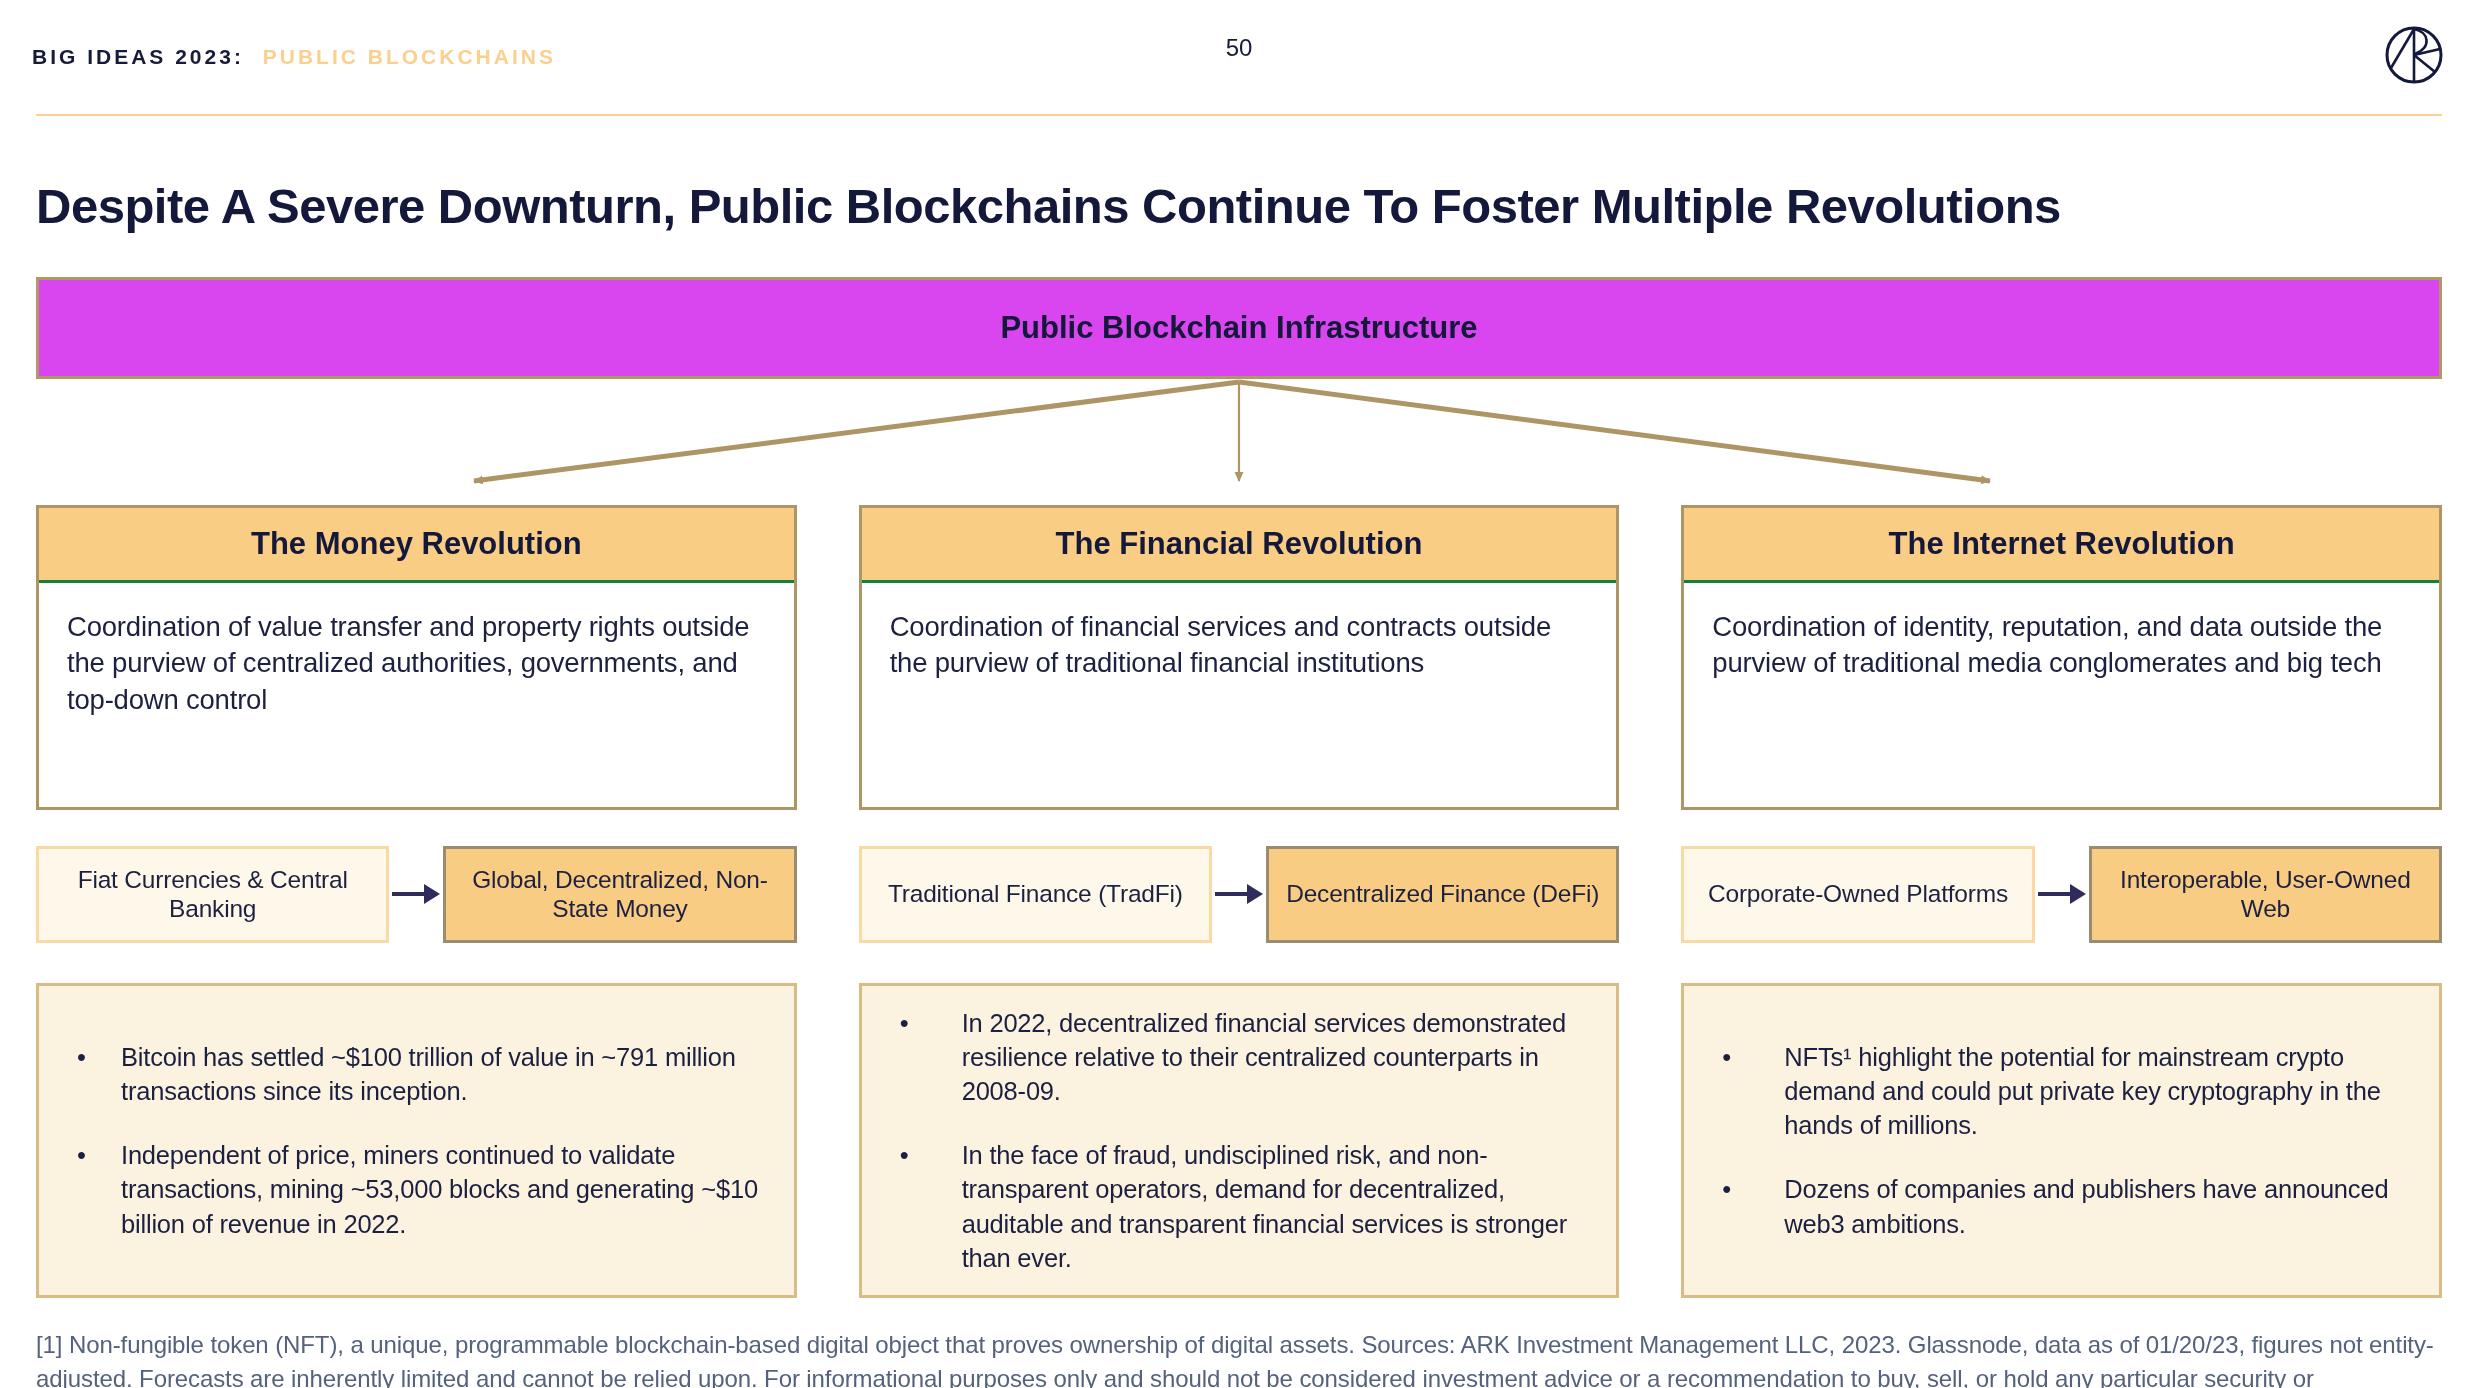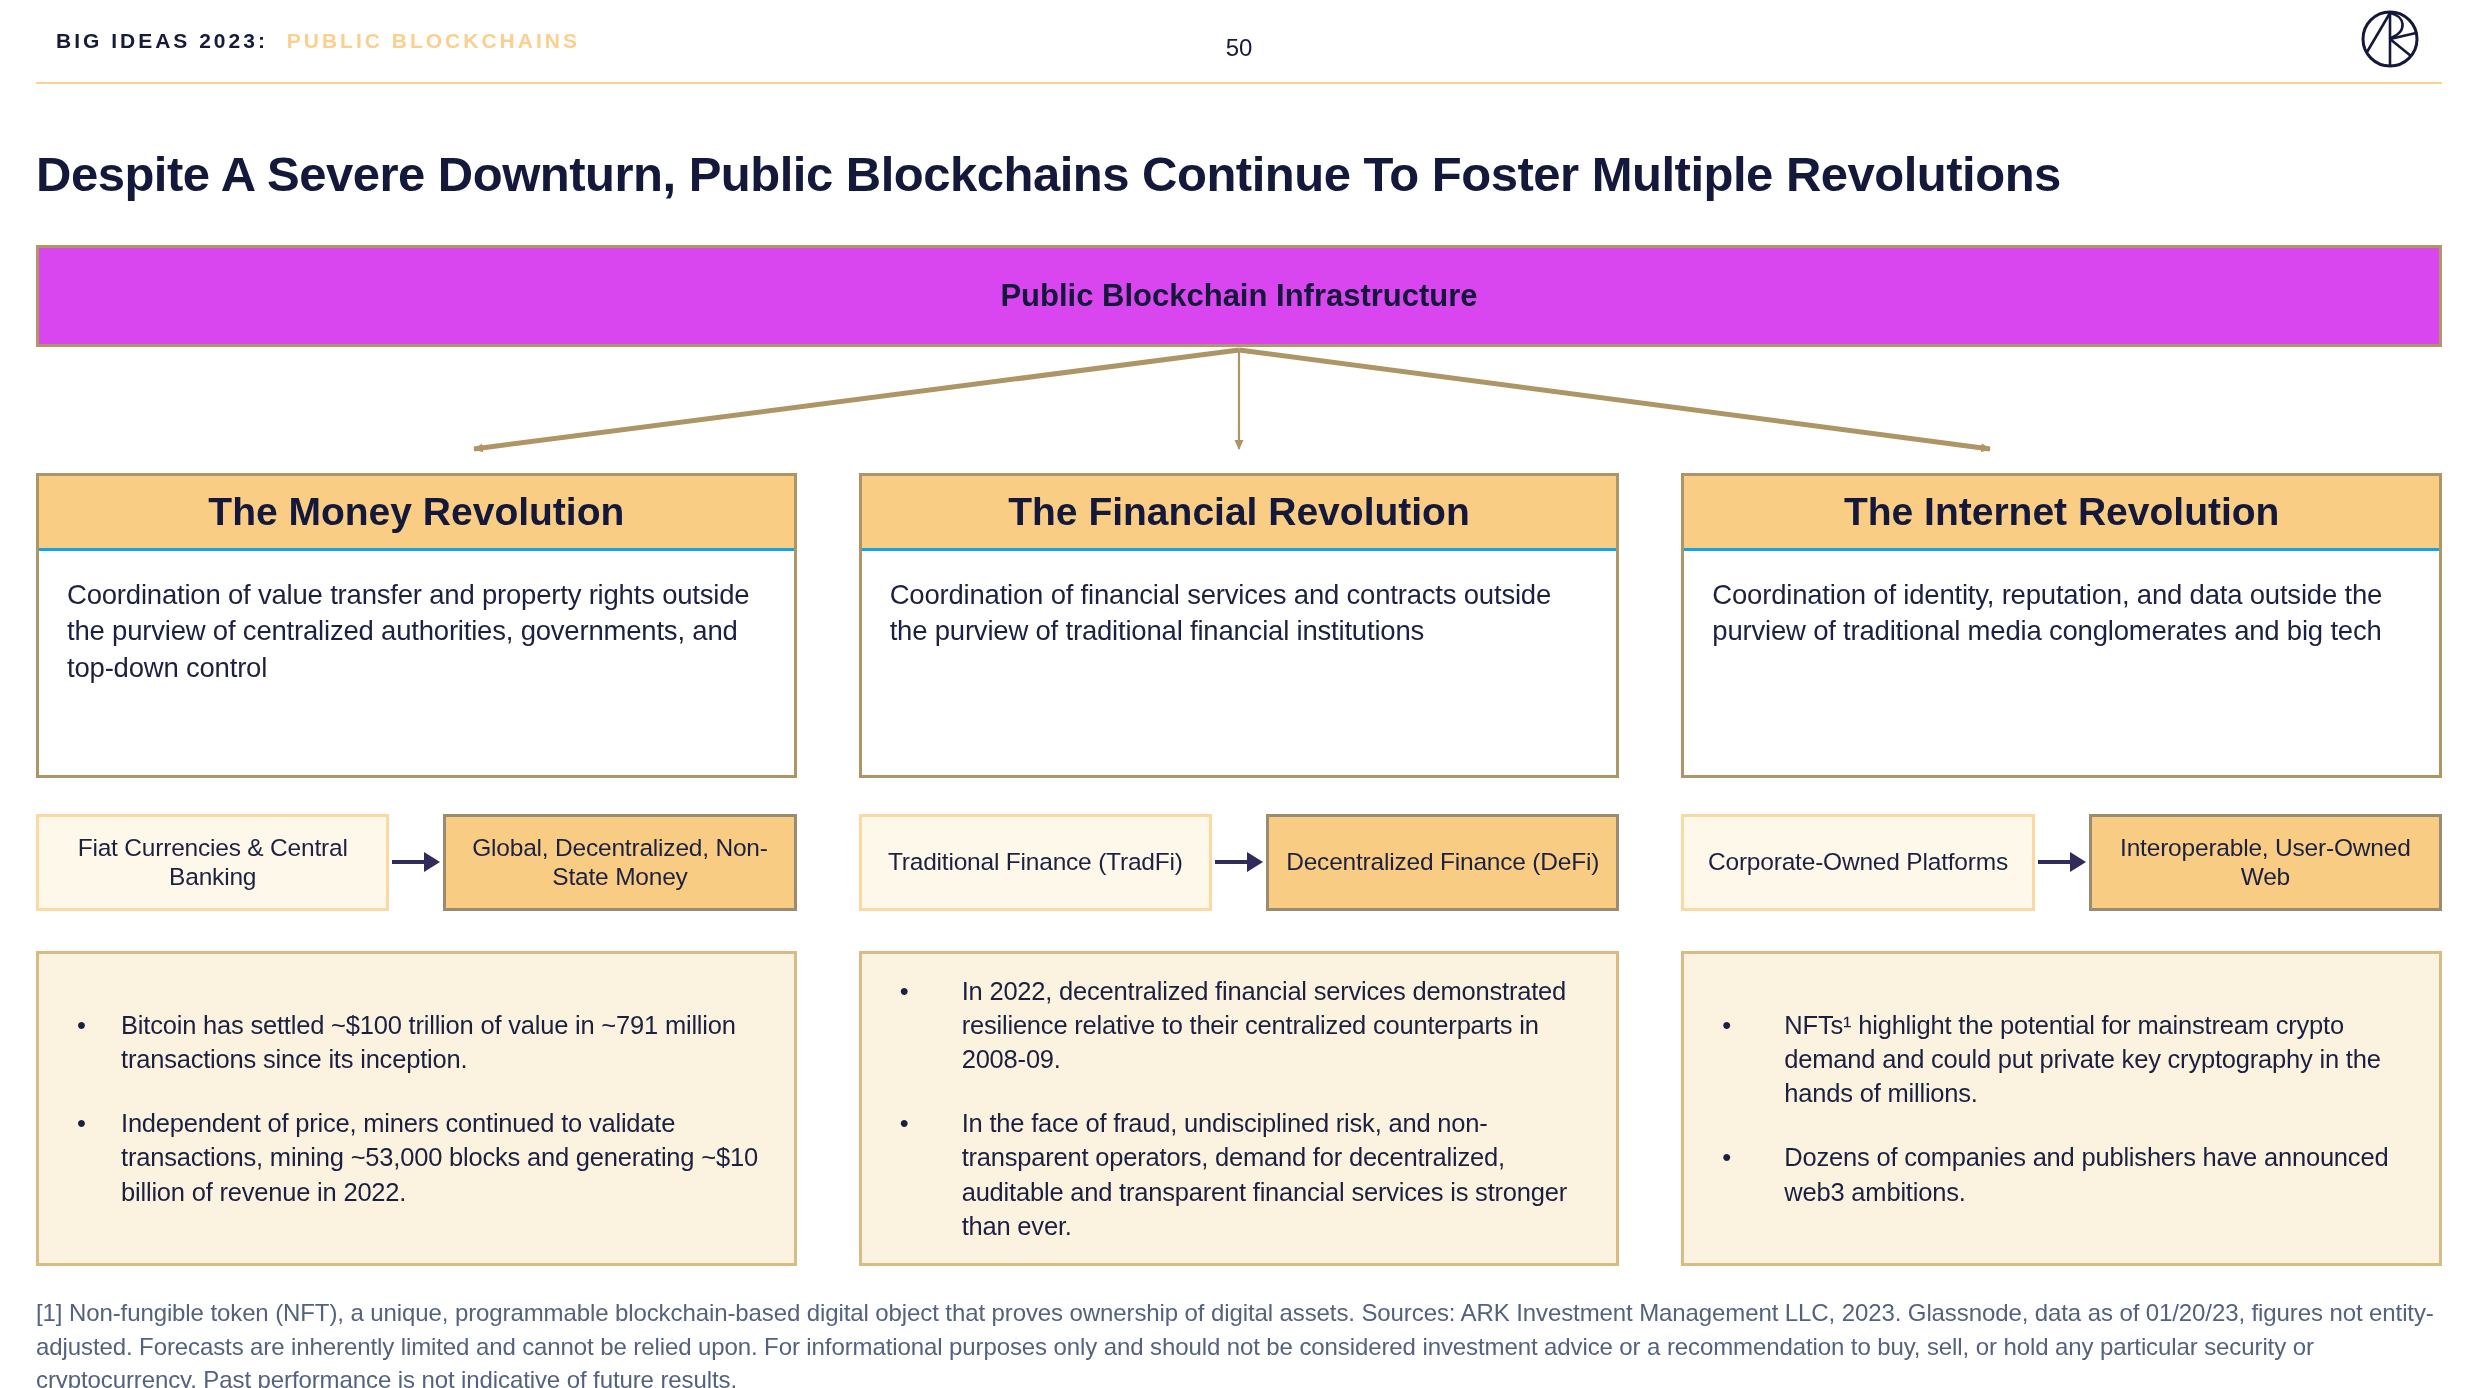--- a/index.html
+++ b/index.html
@@ -2,21 +2,21 @@
 <html><head>
 <meta charset="utf-8">
 <style>
   html, body { margin: 0; padding: 0; background: #ffffff; }
   body {
     width: 2478px; height: 1388px; overflow: hidden; position: relative;
     font-family: "Liberation Sans", sans-serif; color: #1d2140;
     -webkit-font-smoothing: antialiased;
   }
   
-  .top-bar { height: 82px; display: flex; align-items: center; padding: 0 56px; box-sizing: border-box; }
+  .top-bar { height: 114px; display: flex; align-items: center; padding: 0 32px; box-sizing: border-box; }
   .eyebrow { font-size: 21px; font-weight: bold; letter-spacing: 3px; white-space: nowrap; }
   .eyebrow .prefix { color: #171b3a; }
   .eyebrow .topic { color: #fbcf8d; margin-left: 10px; }
   .page-num { position: absolute; left: 0; right: 0; top: 34px; text-align: center; font-size: 24px; color: #171b3a; }
   .logo-wrap { margin-left: auto; }
   .divider { border-top: 2px solid #fbd092; margin: 0 36px; }
 
   
   .slide-title {
     margin: 64px 36px 0; font-size: 49px; font-weight: bold; color: #14183a;
@@ -33,23 +33,23 @@
   
   .fan { display: block; width: 2478px; height: 116px; }
 
   
   .columns {
     display: grid; grid-template-columns: 1fr 1fr 1fr; column-gap: 62px;
     margin: 10px 36px 0;
   }
   .rev-card { border: 3px solid #ae9565; background: #ffffff; }
   .rev-head {
-    height: 72px; background: #facd85; border-bottom: 3px solid #0ea5e9;
+    height: 72px; background: #facd85; border-bottom: 3px solid #15803d;
     display: flex; align-items: center; justify-content: center;
-    font-size: 39px; font-weight: bold; color: #14183a;
+    font-size: 31px; font-weight: bold; color: #14183a;
   }
   .rev-body {
     height: 178px; padding: 26px 28px 20px; font-size: 27.5px; line-height: 1.32;
     color: #1d2140; letter-spacing: -0.2px;
   }
 
   .transition { display: flex; align-items: stretch; margin-top: 36px; height: 97px; box-sizing: border-box; }
   .t-box {
     flex: 1 1 0; display: flex; align-items: center; justify-content: center; text-align: center;
     font-size: 24.5px; line-height: 1.22; color: #1d2140; padding: 6px 16px; box-sizing: border-box;

